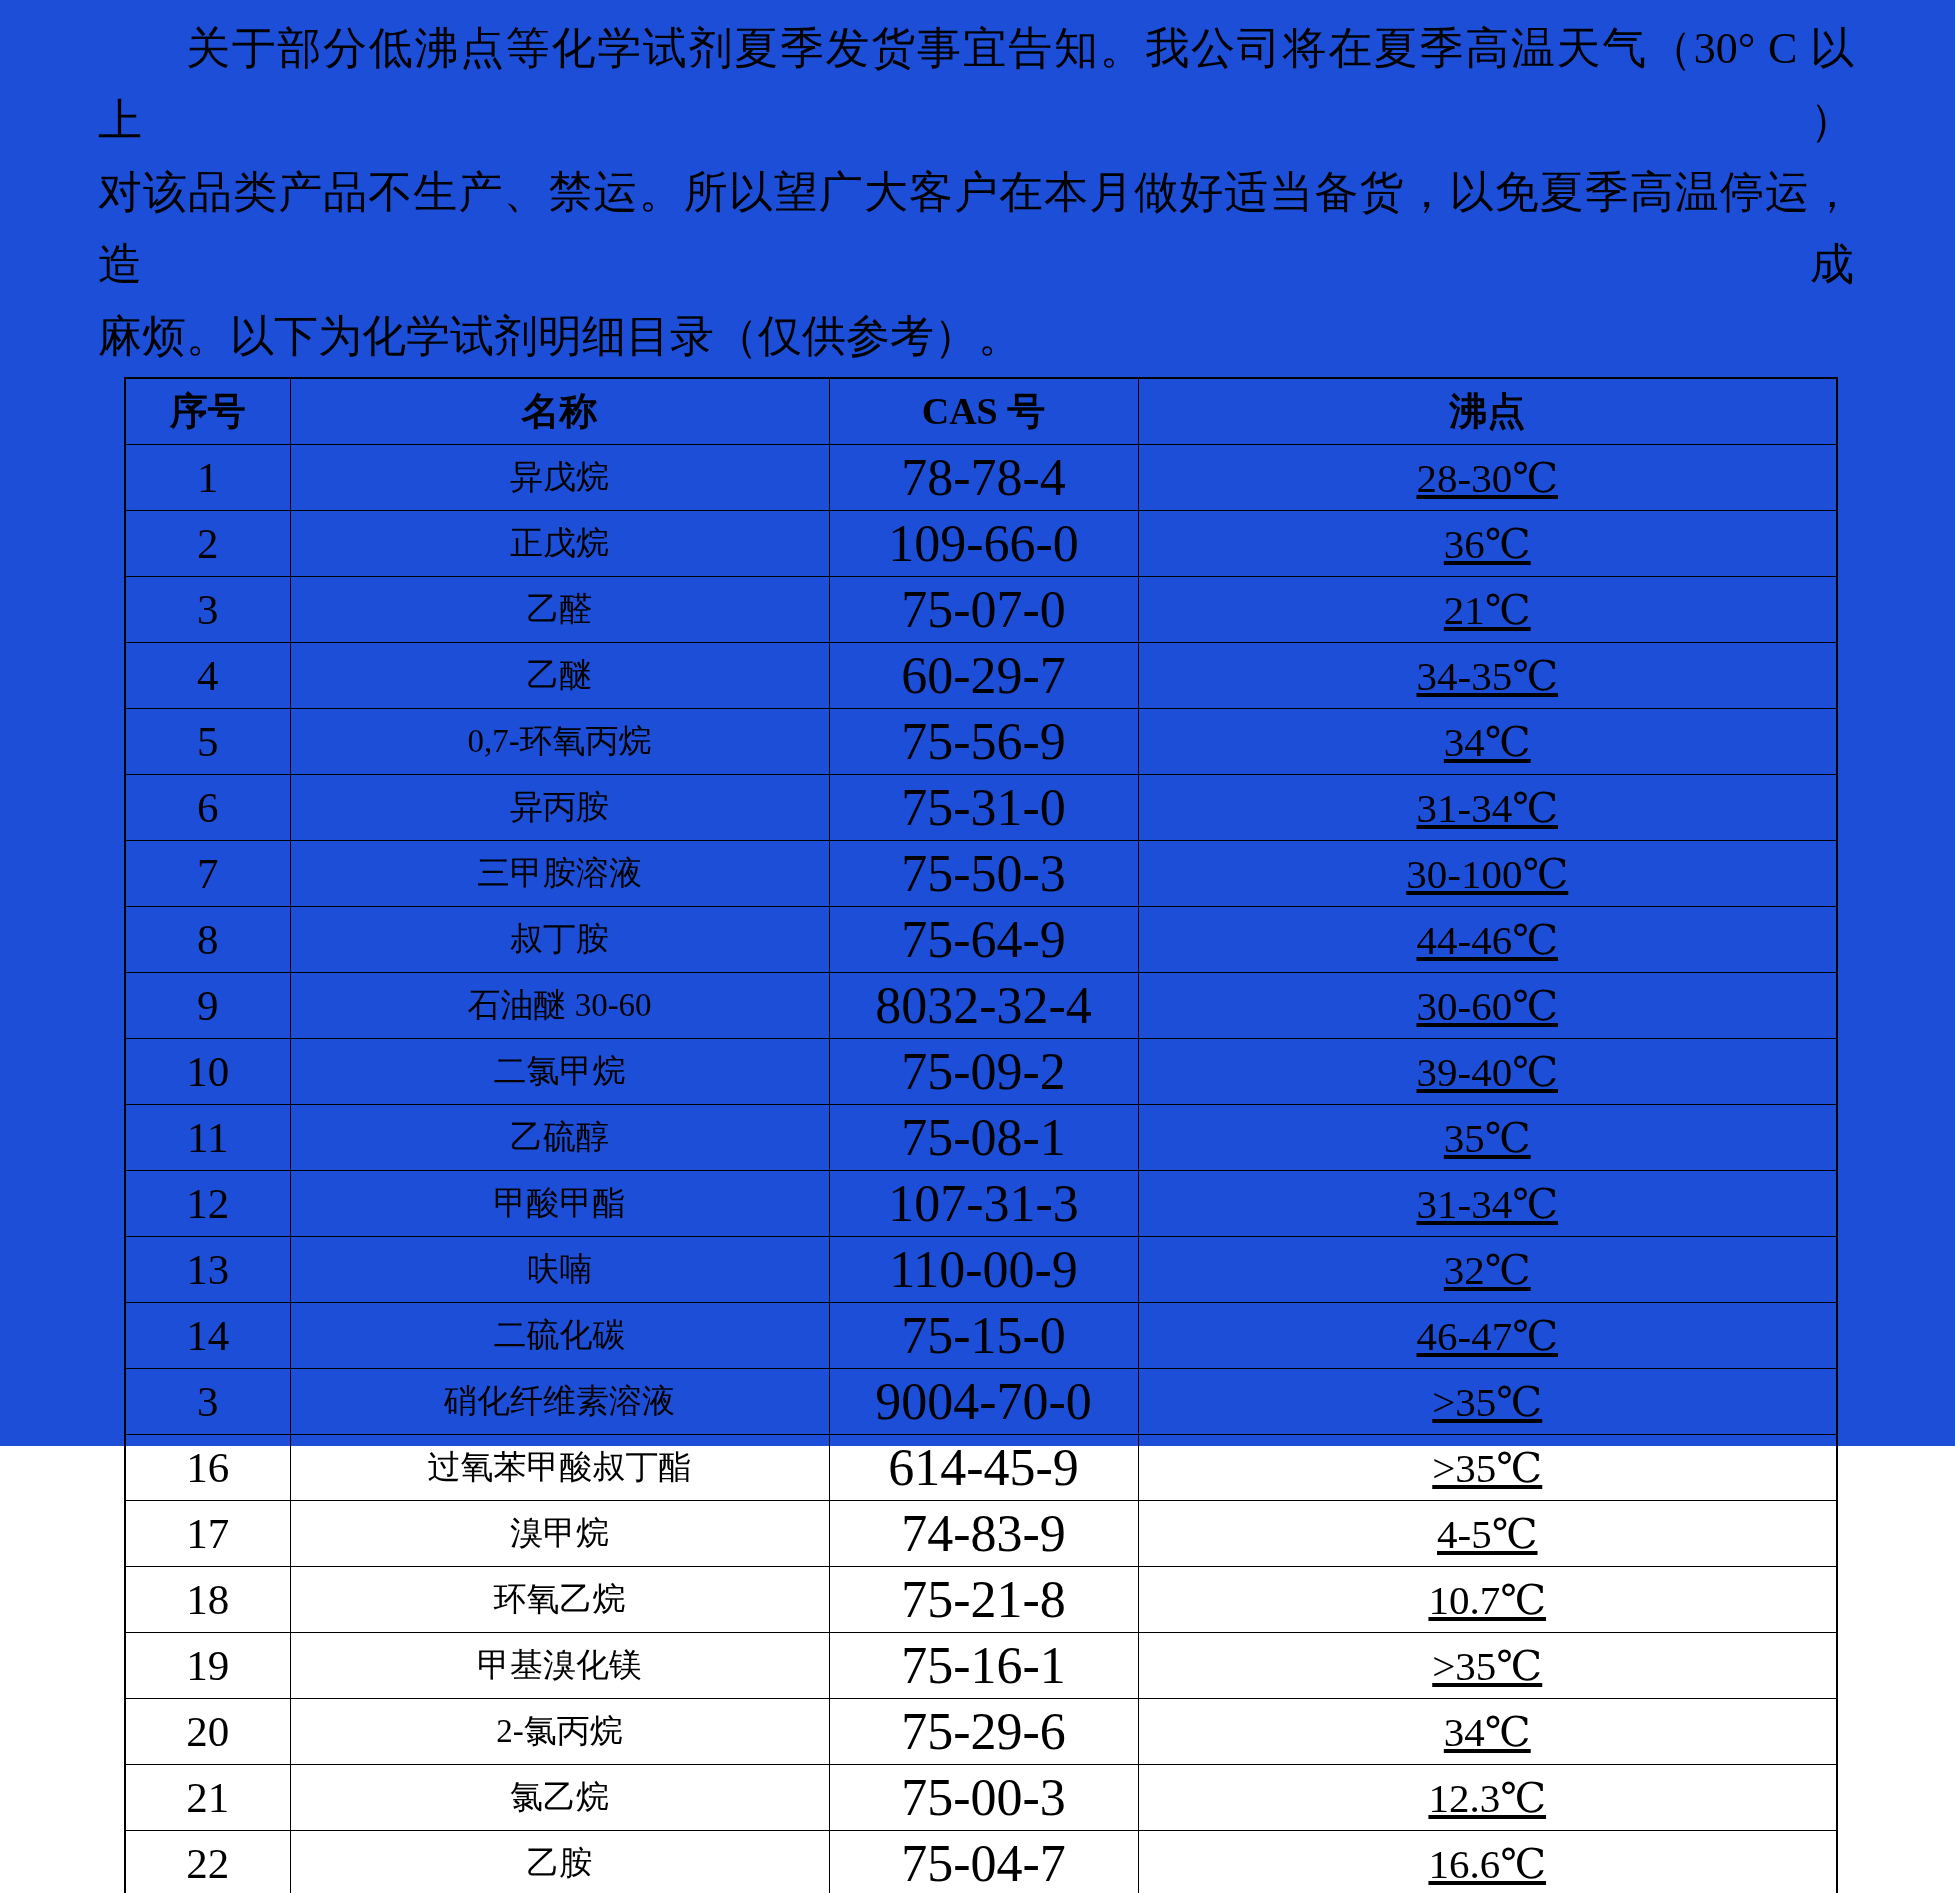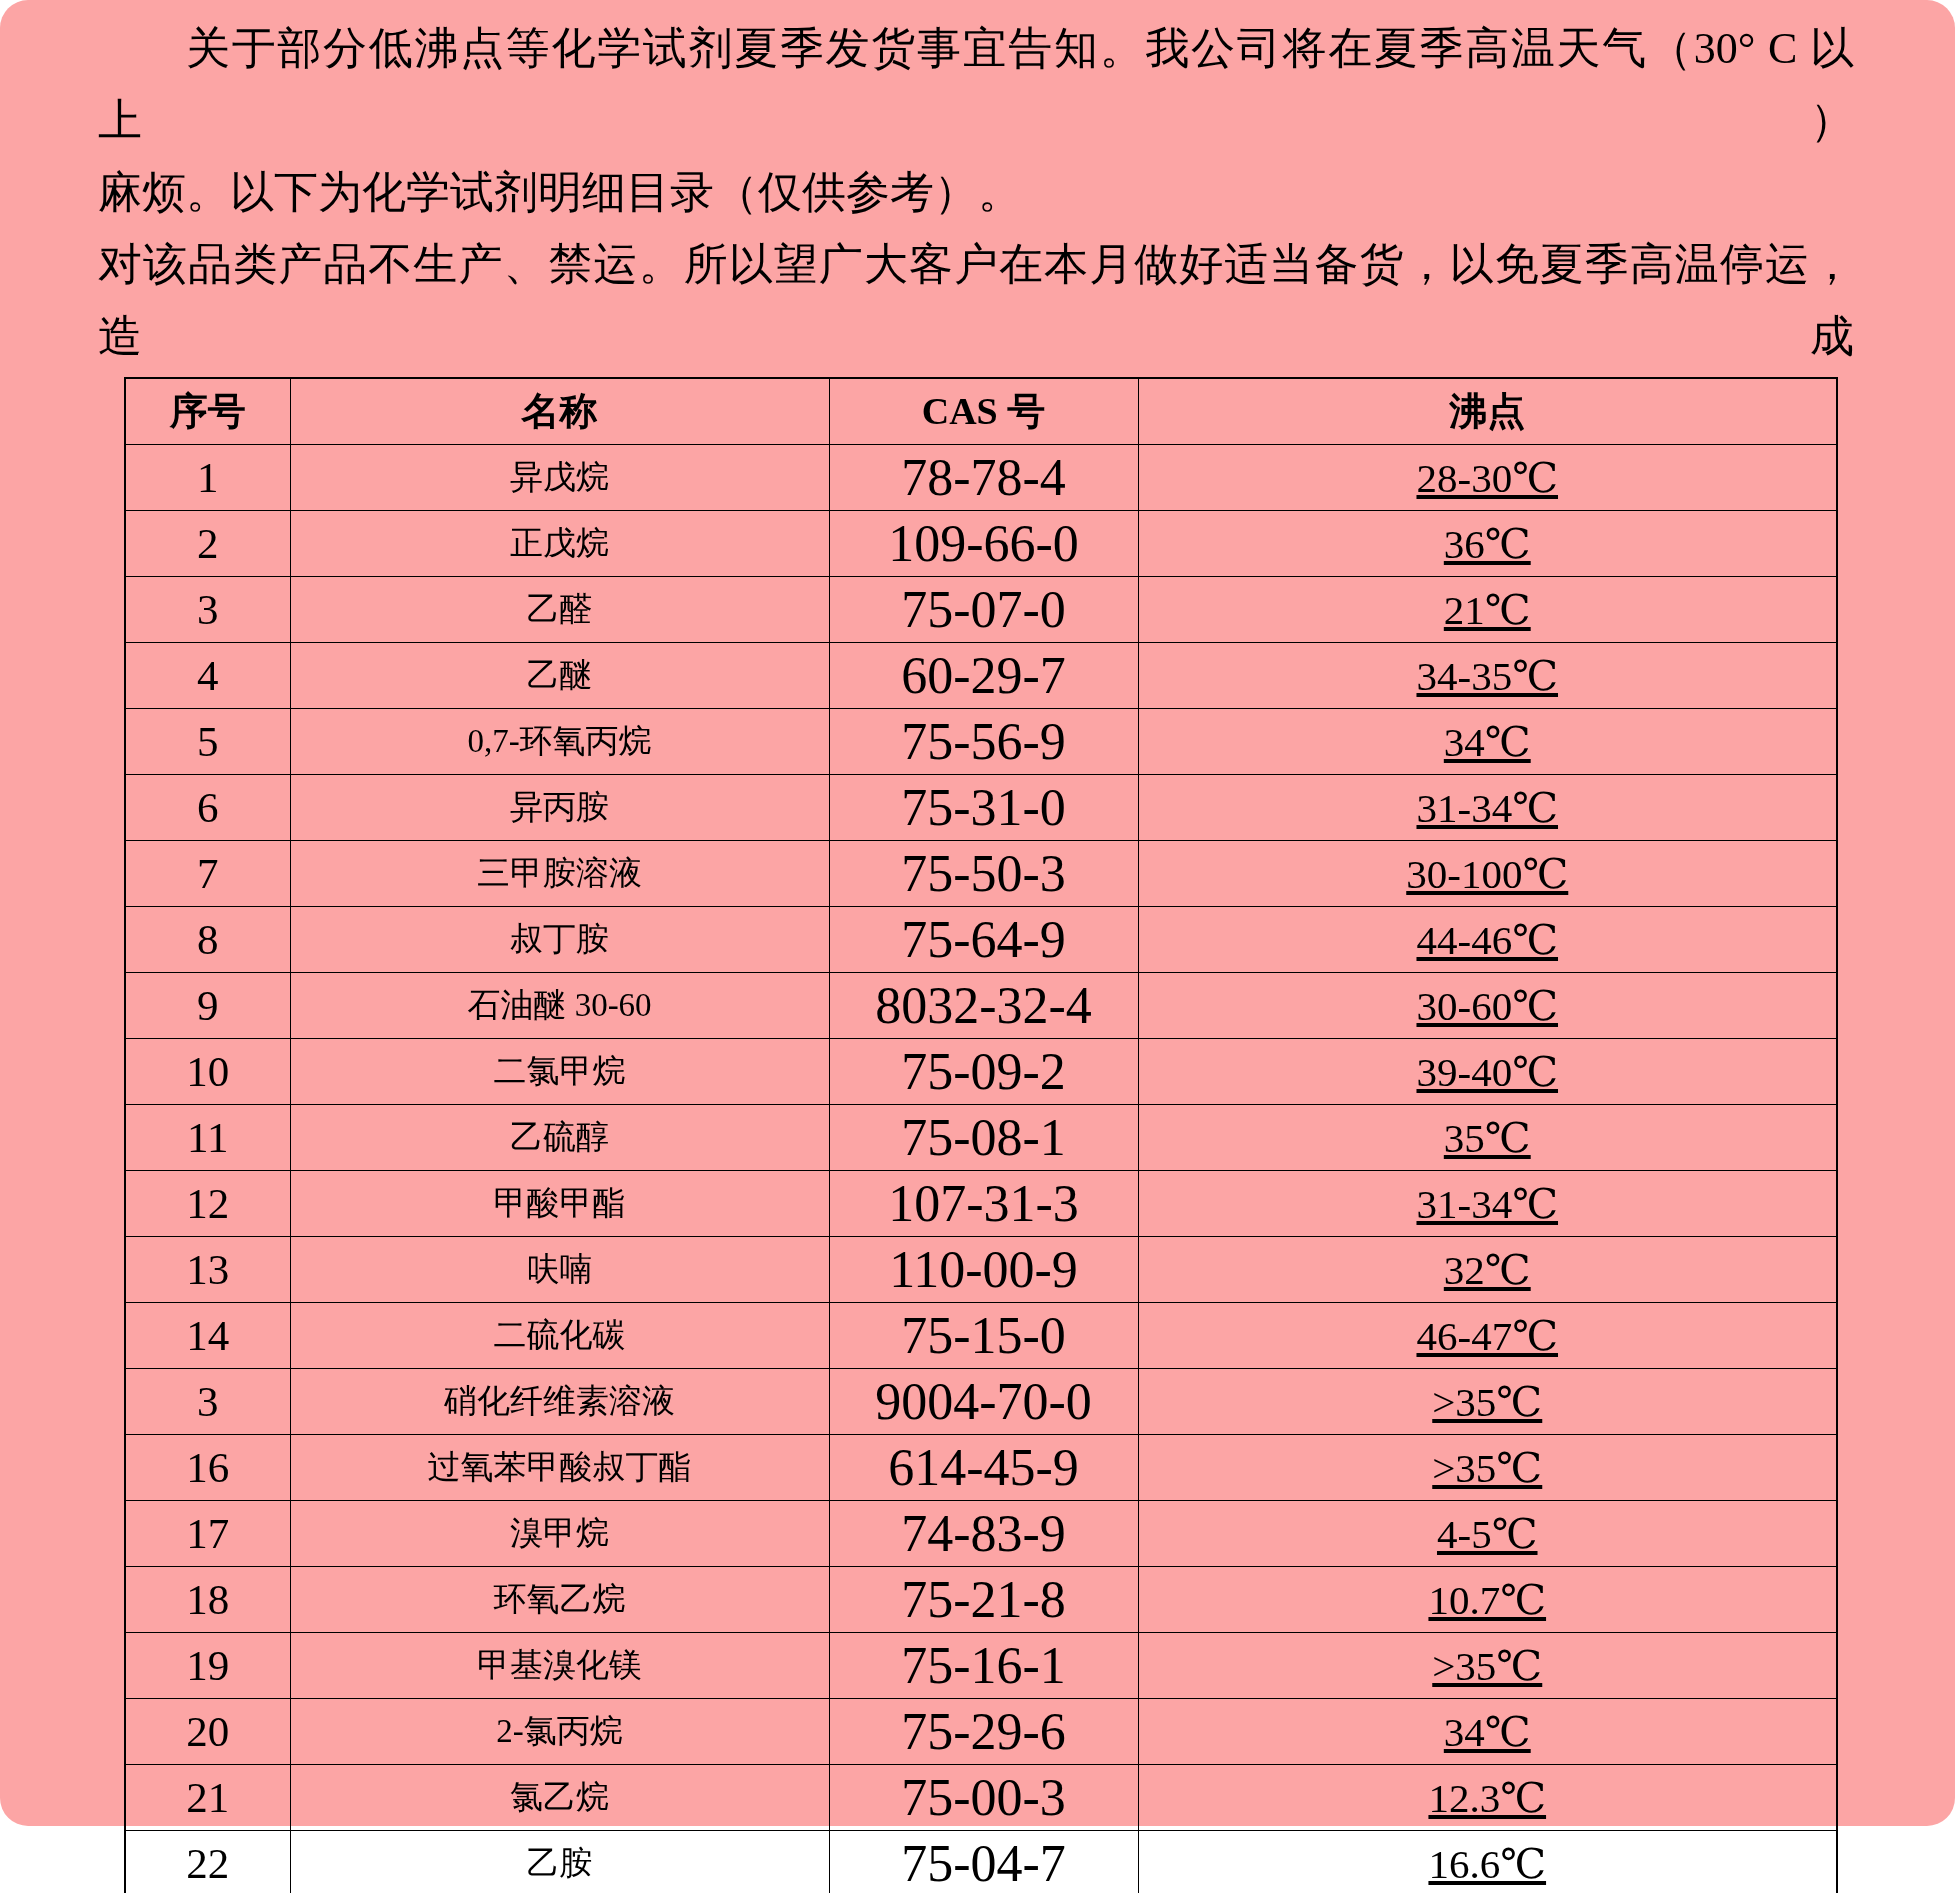--- a/index.html
+++ b/index.html
@@ -9,23 +9,22 @@
     color: #000000;
   }
   body {
     width: 1955px;
     height: 1894px;
     overflow: hidden;
     font-family: "Liberation Serif", "DejaVu Serif", serif;
   }
   .page {
     width: 1955px;
-    height: 1826px;
-    background: #fca5a5;
-    border-radius: 28px;
+    height: 1446px;
+    background: #1d4ed8;
   }
   .para {
     margin: 0;
     padding: 13.3px 101px 0 98px;
     font-size: 44px;
     line-height: 72px;
   }
   .pline {
     white-space: normal;
   }
@@ -65,22 +64,22 @@
   td[data-name="cell-cas"]   { font-size: 52px; }
   td[data-name="cell-bp"]    { font-size: 41px; text-decoration: underline; }
 </style>
 </head>
 <body>
 
 <div class="page" data-name="document-page">
 
   <div class="para" data-name="notice-paragraph">
     <div class="pline just l1" data-name="notice-line-1">关于部分低沸点等化学试剂夏季发货事宜告知。我公司将在夏季高温天气（30° C 以上）</div>
+    <div class="pline just l2" data-name="notice-line-2">对该品类产品不生产、禁运。所以望广大客户在本月做好适当备货，以免夏季高温停运，造成</div>
     <div class="pline l3" data-name="notice-line-3">麻烦。以下为化学试剂明细目录（仅供参考）。</div>
-    <div class="pline just l2" data-name="notice-line-2">对该品类产品不生产、禁运。所以望广大客户在本月做好适当备货，以免夏季高温停运，造成</div>
   </div>
 
   <table class="chem" data-name="chemical-reagent-table">
     <colgroup>
       <col style="width:165px">
       <col style="width:539px">
       <col style="width:309px">
       <col style="width:699px">
     </colgroup>
     <thead>

